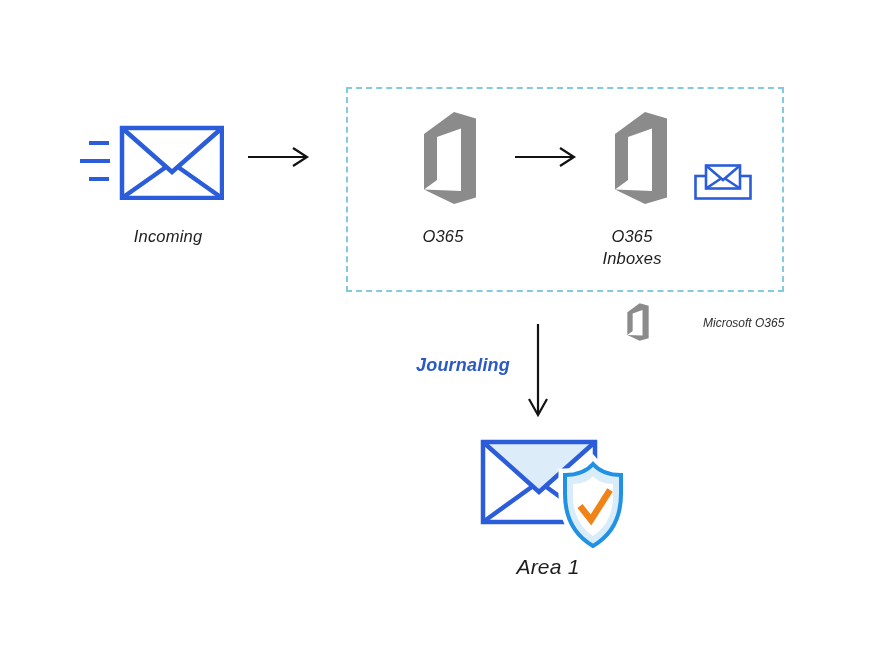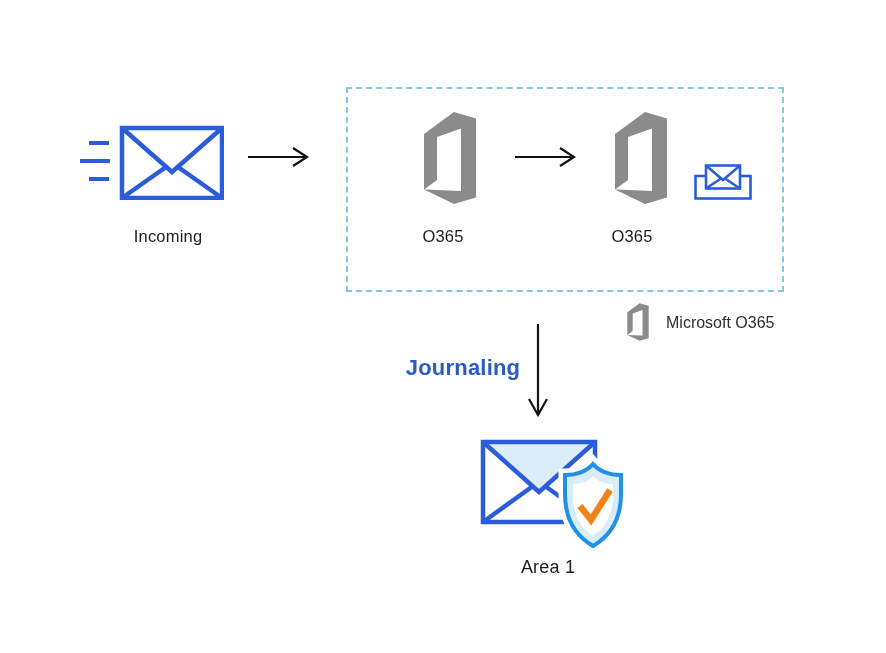--- a/index.html
+++ b/index.html
@@ -1,29 +1,29 @@
 <!DOCTYPE html>
 <html><head>
 <meta charset="utf-8">
 <style>
   html,body{margin:0;padding:0;background:#ffffff;}
   .canvas{
     position:relative;width:788px;height:653px;background:#ffffff;overflow:hidden;
-    font-family:"Liberation Sans",sans-serif;color:#1d1d1d;
+    font-family:"Liberation Sans",sans-serif;color:#1d1d1d;font-style:italic;
   }
   .abs{position:absolute;}
   .node-label{
     text-align:center;font-size:16.5px;line-height:22px;color:#1d1d1d;letter-spacing:.2px;
   }
   .node-label span{display:block;}
-  .legend-text{font-size:16px;color:#2e2e2e;line-height:18px;}
+  .legend-text{font-size:12px;color:#2e2e2e;line-height:18px;margin-left:37px;}
   .journaling{
-    font-size:22px;font-weight:600;color:#2a5ac6;text-align:center;letter-spacing:.2px;
+    font-size:18px;font-weight:600;color:#2a5ac6;text-align:center;letter-spacing:.2px;
   }
-  .area1-label{font-size:18px;line-height:22.5px;}
+  .area1-label{font-size:21px;line-height:22.5px;}
   .dashed-box{
     box-sizing:border-box;border:2px dashed #84cade;background:transparent;
   }
   svg{display:block;}
 </style>
 </head>
 <body>
 
 <div class="canvas">
 
@@ -77,20 +77,21 @@
     <g stroke="#2b5cd9" stroke-width="2.6" fill="#ffffff" stroke-linejoin="miter">
       <rect x="1.5" y="12" width="55" height="22.5"></rect>
       <rect x="12" y="1.5" width="34" height="23"></rect>
       <path d="M12,1.5 L29,16 L46,1.5" fill="none"></path>
       <path d="M12,24.5 L27,14.5" fill="none"></path>
       <path d="M46,24.5 L31,14.5" fill="none"></path>
     </g>
   </svg>
   <div class="abs node-label" style="left:572px;top:225px;width:120px;">
     <span>O365</span>
+    <span>Inboxes</span>
   </div>
 
   <svg class="abs" style="left:622px;top:303px;" width="32" height="38" viewBox="0 0 78 92">
     <path d="M43,0 L65,6.5 L65,85.5 L43,92 L13,77.5 L13,22 Z" fill="#8b8b8b"></path>
     <path d="M26,25 L50,16.5 L50,79 L13,77.5 L26,68 Z" fill="#ffffff"></path>
   </svg>
   <div class="abs legend-text" style="left:666px;top:314px;">Microsoft O365</div>
 
   <div class="abs journaling" style="left:403px;top:355px;width:120px;">Journaling</div>
 

